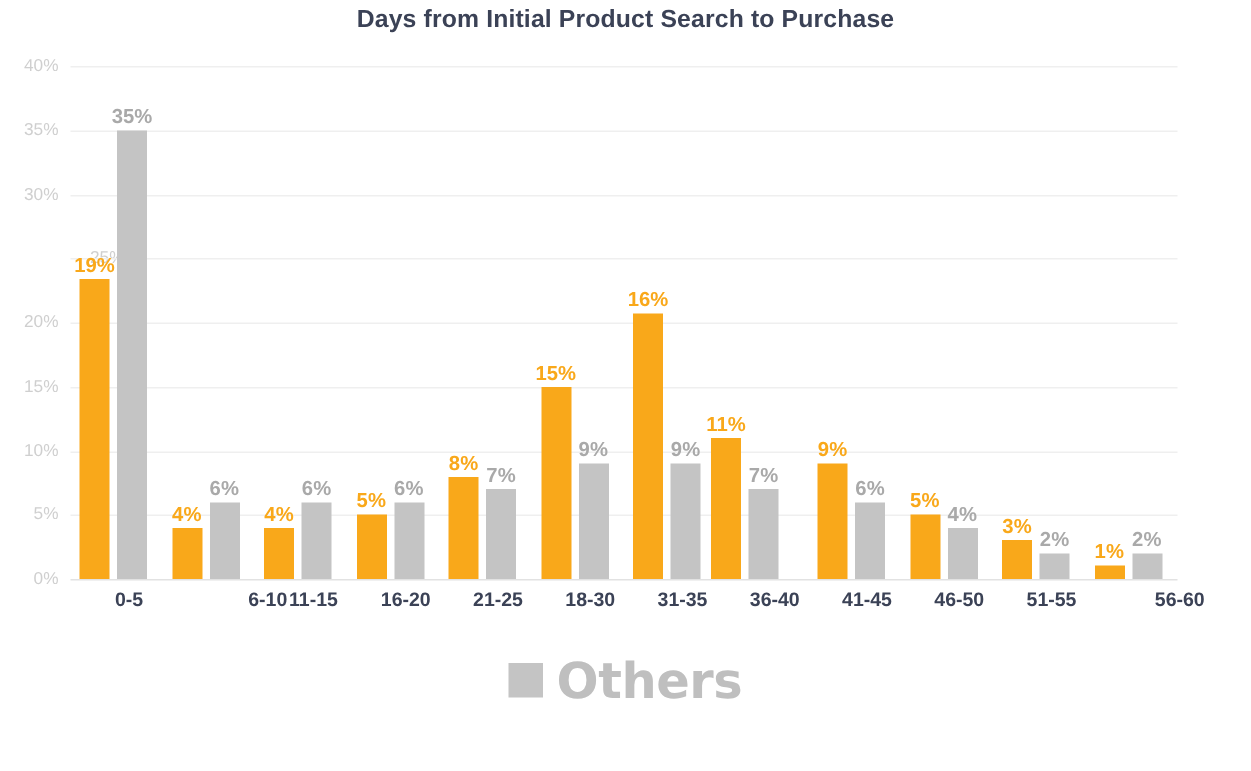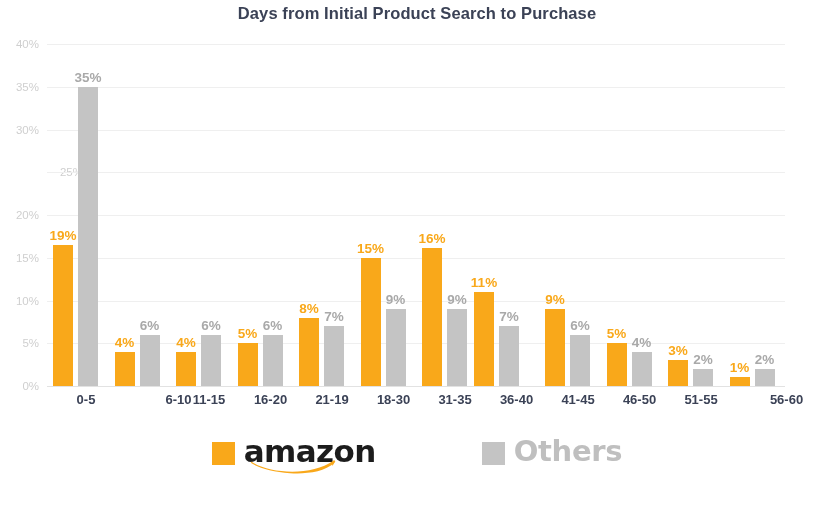--- a/index.html
+++ b/index.html
@@ -159,21 +159,21 @@
   }
   .amazon-smile {
     position: absolute;
     left: 6px;
     bottom: -7px;
     width: 86px;
     height: 16px;
   }
   .others-word {
     font-family: "DejaVu Sans", sans-serif;
-    font-size: 29px;
+    font-size: 33px;
     font-weight: bold;
     color: #BFBFBF;
     letter-spacing: -0.3px;
     line-height: 1;
     display: block;
     margin-top: 1px;
     text-align: center;
   }
 </style>
 </head>
@@ -200,21 +200,21 @@
       <div class="gridline" style="top: 256.5px;"></div>
       <div class="gridline" style="top: 213.75px;"></div>
       <div class="gridline" style="top: 171px;"></div>
       <div class="gridline" style="top: 128.25px;"></div>
       <div class="gridline" style="top: 85.5px;"></div>
       <div class="gridline" style="top: 42.75px;"></div>
       <div class="gridline" style="top: 0px;"></div>
     </div>
   <div class="groups" id="groups">
       <div class="group" style="left: 0px; width: 61.5px;">
-        <div class="bar amazon" style="height: 141px;">
+        <div class="bar amazon" style="height: 200px;">
           <span class="bar-label">19%</span>
         </div>
         <div class="bar others" style="height: 299.25px;">
           <span class="bar-label">35%</span>
         </div>
       </div>
       <div class="group" style="left: 61.5px; width: 61.5px;">
         <div class="bar amazon" style="height: 34.2px;">
           <span class="bar-label">4%</span>
         </div>
@@ -248,21 +248,21 @@
       </div>
       <div class="group" style="left: 307.5px; width: 61.5px;">
         <div class="bar amazon" style="height: 128.25px;">
           <span class="bar-label">15%</span>
         </div>
         <div class="bar others" style="height: 76.95px;">
           <span class="bar-label">9%</span>
         </div>
       </div>
       <div class="group" style="left: 369px; width: 61.5px;">
-        <div class="bar amazon" style="height: 138px;">
+        <div class="bar amazon" style="height: 177px;">
           <span class="bar-label">16%</span>
         </div>
         <div class="bar others" style="height: 76.95px;">
           <span class="bar-label">9%</span>
         </div>
       </div>
       <div class="group" style="left: 421px; width: 61.5px;">
         <div class="bar amazon" style="height: 94.05px;">
           <span class="bar-label">11%</span>
         </div>
@@ -303,41 +303,31 @@
         </div>
       </div>
     </div>
 </div>
 
 <div class="xaxis" id="xaxis">
     <div class="xtick-label" style="left: 27px;">0-5</div>
     <div class="xtick-label" style="left: 88.5px; margin-left: 31px;">6-10</div>
     <div class="xtick-label" style="left: 150px;">11-15</div>
     <div class="xtick-label" style="left: 211.5px;">16-20</div>
-    <div class="xtick-label" style="left: 273px;">21-19</div>
+    <div class="xtick-label" style="left: 273px;">21-25</div>
     <div class="xtick-label" style="left: 334.5px;">18-30</div>
     <div class="xtick-label" style="left: 396px;">31-35</div>
     <div class="xtick-label" style="left: 457.5px;">36-40</div>
     <div class="xtick-label" style="left: 519px;">41-45</div>
     <div class="xtick-label" style="left: 580.5px;">46-50</div>
     <div class="xtick-label" style="left: 642px;">51-55</div>
     <div class="xtick-label" style="left: 703.5px; margin-left: 24px;">56-60</div>
   </div>
 
 <div class="legend">
 
-  <div class="legend-item">
-    <span class="swatch amazon"></span>
-    <span class="amazon-mark">
-      <span class="amazon-word">amazon</span>
-      <svg class="amazon-smile" viewBox="0 0 86 16">
-        <path d="M2,4 C20,16 62,18 83,3 C85,1.6 86,3 84.5,4.6 C74,14.8 55,16 40,15.2 C24,14.2 10,10.4 2,5.6 C0.6,4.8 0.8,3.4 2,4 Z" fill="#F9A81A"></path>
-        <path d="M83,3 C85.5,1.2 85,5 83,7 C82,8 81.6,7.6 82.2,6.2 C82.8,4.8 83.2,3.6 83,3 Z" fill="#F9A81A"></path>
-      </svg>
-    </span>
-  </div>
 
   <div class="legend-item">
     <span class="swatch others"></span>
     <span class="others-word">Others</span>
   </div>
 
 </div>
 
 </body></html>

